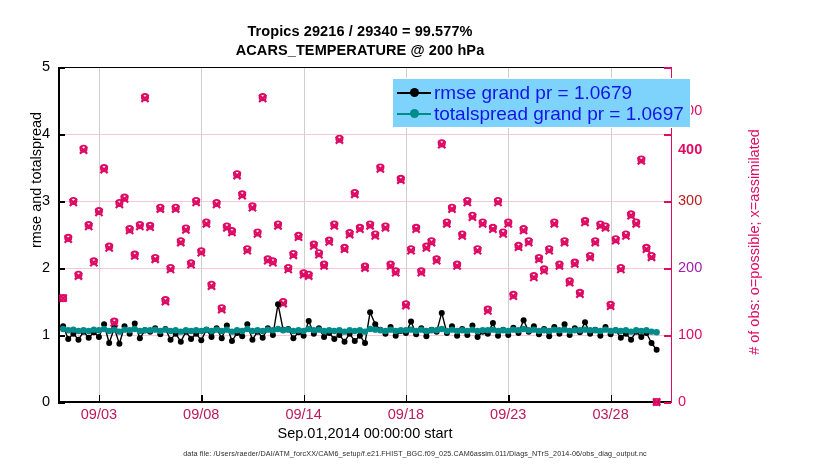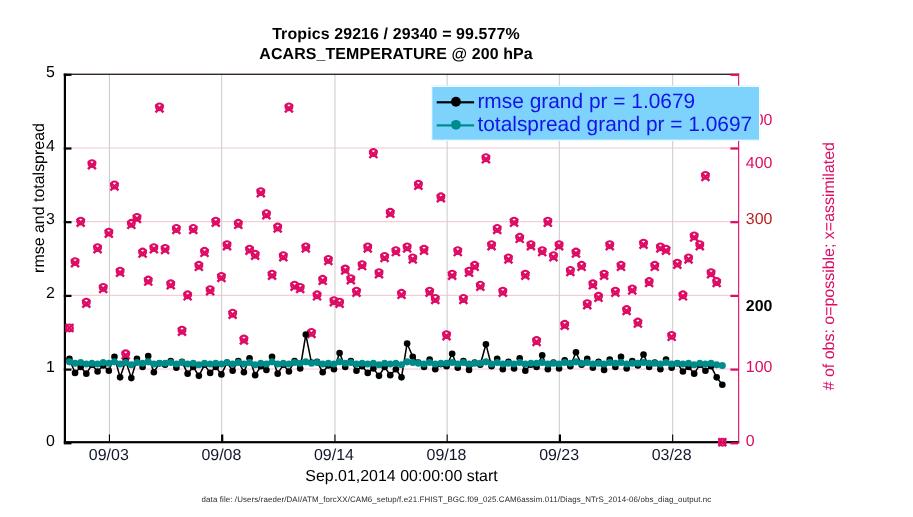--- a/index.html
+++ b/index.html
@@ -50,21 +50,21 @@
     font-size:14.5px;color:#000;width:46px;
     transform:translateY(-9px);
   }
   .ylab-right{
     position:absolute;left:678px;text-align:left;
     font-size:14.5px;color:#DD0B64;
     transform:translateY(-9px);white-space:nowrap;
   }
   .xlab{
     position:absolute;top:406px;
-    font-size:14.5px;color:#0f172a;
+    font-size:14.5px;color:#be185d;
     transform:translateX(-50%);white-space:nowrap;text-align:center;
   }
 
   
   .ytitle-left{
     position:absolute;
     left:-94px;top:172px;
     width:260px;text-align:center;
     font-size:14.5px;color:#000;
     transform:rotate(-90deg);
@@ -978,25 +978,25 @@
       <div class="ylab-left" style="top: 201px; left: 4px; position: absolute; width: 46px; text-align: right;">3</div>
       <div class="tick-left" style="top: 134px;"></div>
       <div class="ylab-left" style="top: 134px; left: 4px; position: absolute; width: 46px; text-align: right;">4</div>
       <div class="tick-left" style="top: 67px;"></div>
       <div class="ylab-left" style="top: 67px; left: 4px; position: absolute; width: 46px; text-align: right;">5</div>
       <div class="tick-right" style="top: 402px;"></div>
       <div class="ylab-right" style="top: 402px; color: rgb(221, 11, 100);">0</div>
       <div class="tick-right" style="top: 335px;"></div>
       <div class="ylab-right" style="top: 335px; color: rgb(221, 11, 100);">100</div>
       <div class="tick-right" style="top: 268px;"></div>
-      <div class="ylab-right" style="top: 280px; color: #000000; font-weight: bold;">200</div>
+      <div class="ylab-right" style="top: 268px; color: #a21caf;">200</div>
       <div class="tick-right" style="top: 201px;"></div>
       <div class="ylab-right" style="top: 201px; color: #b91c1c;">300</div>
       <div class="tick-right" style="top: 134px;"></div>
-      <div class="ylab-right" style="top: 150px; color: rgb(221, 11, 100);">400</div>
+      <div class="ylab-right" style="top: 150px; color: rgb(221, 11, 100); font-weight: bold;">400</div>
       <div class="tick-right" style="top: 67px;"></div>
       <div class="ylab-right" style="top: 67px; color: rgb(221, 11, 100); margin-top: 44px;">500</div>
       <div class="tick-bottom" style="left: 98.9333px;"></div>
       <div class="xlab" style="left: 98.9333px;">09/03</div>
       <div class="tick-bottom" style="left: 201.267px;"></div>
       <div class="xlab" style="left: 201.267px;">09/08</div>
       <div class="tick-bottom" style="left: 303.6px;"></div>
       <div class="xlab" style="left: 303.6px;">09/14</div>
       <div class="tick-bottom" style="left: 405.933px;"></div>
       <div class="xlab" style="left: 405.933px;">09/18</div>

